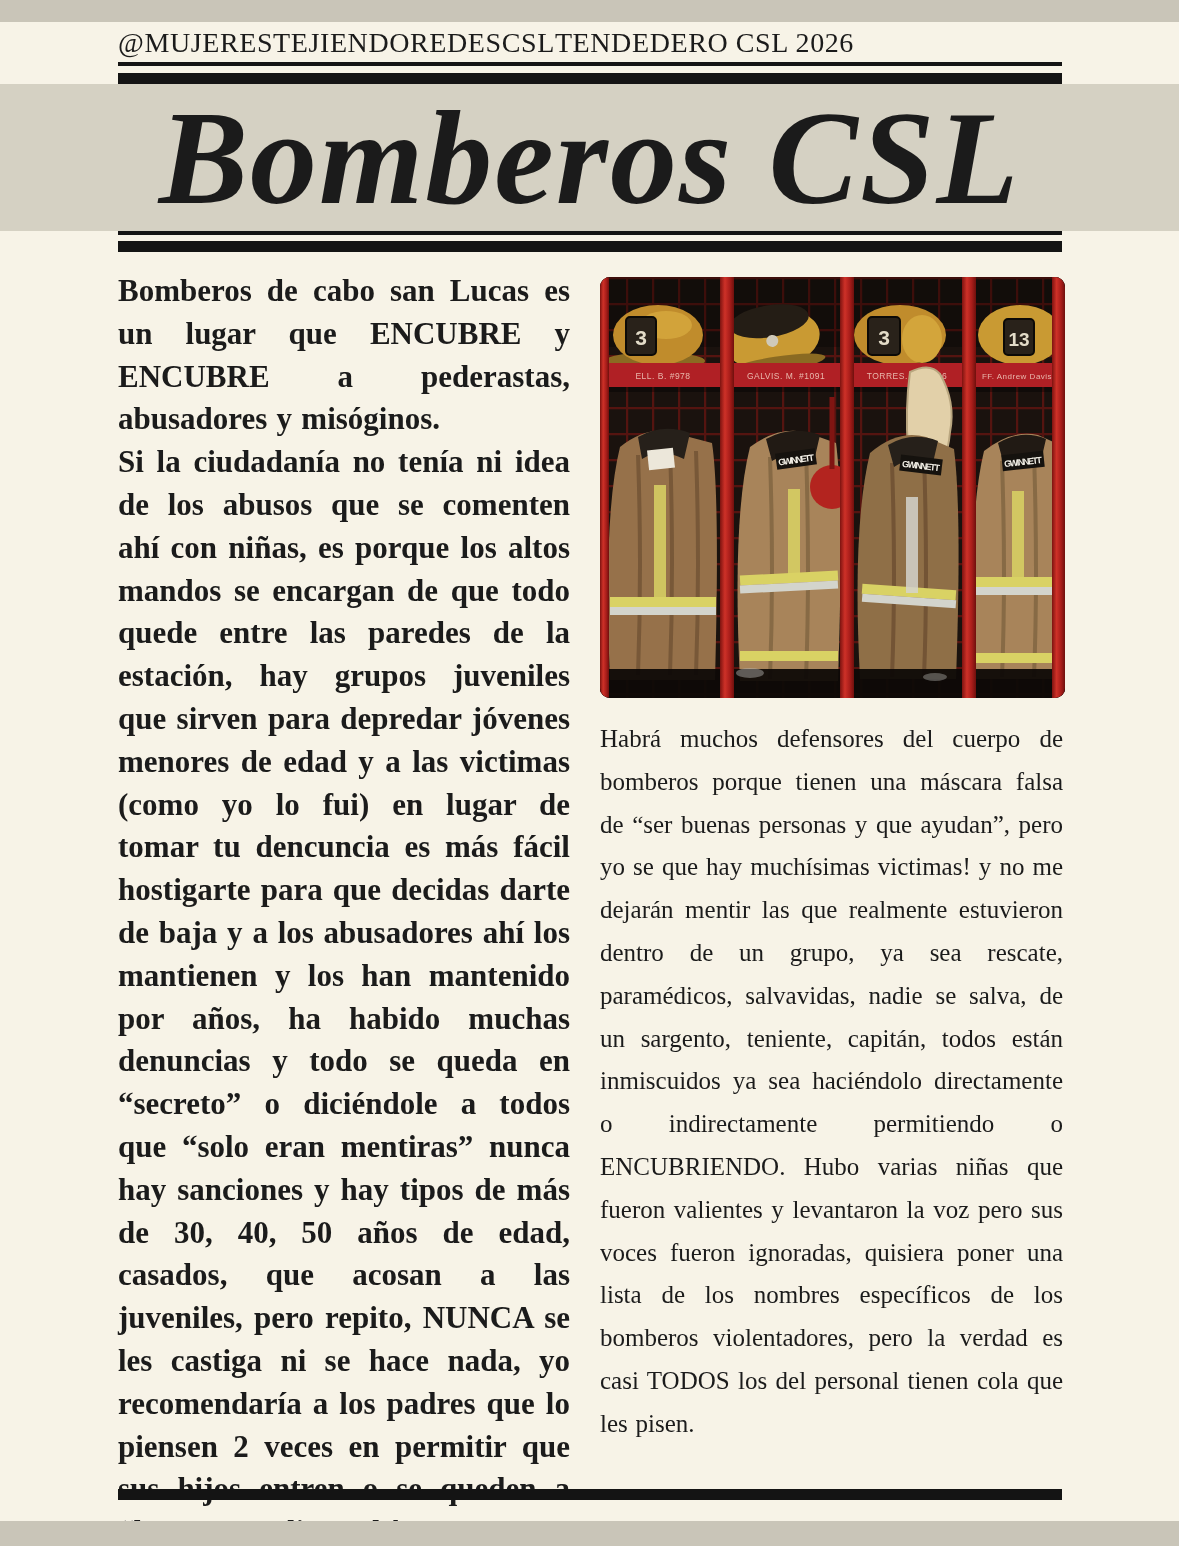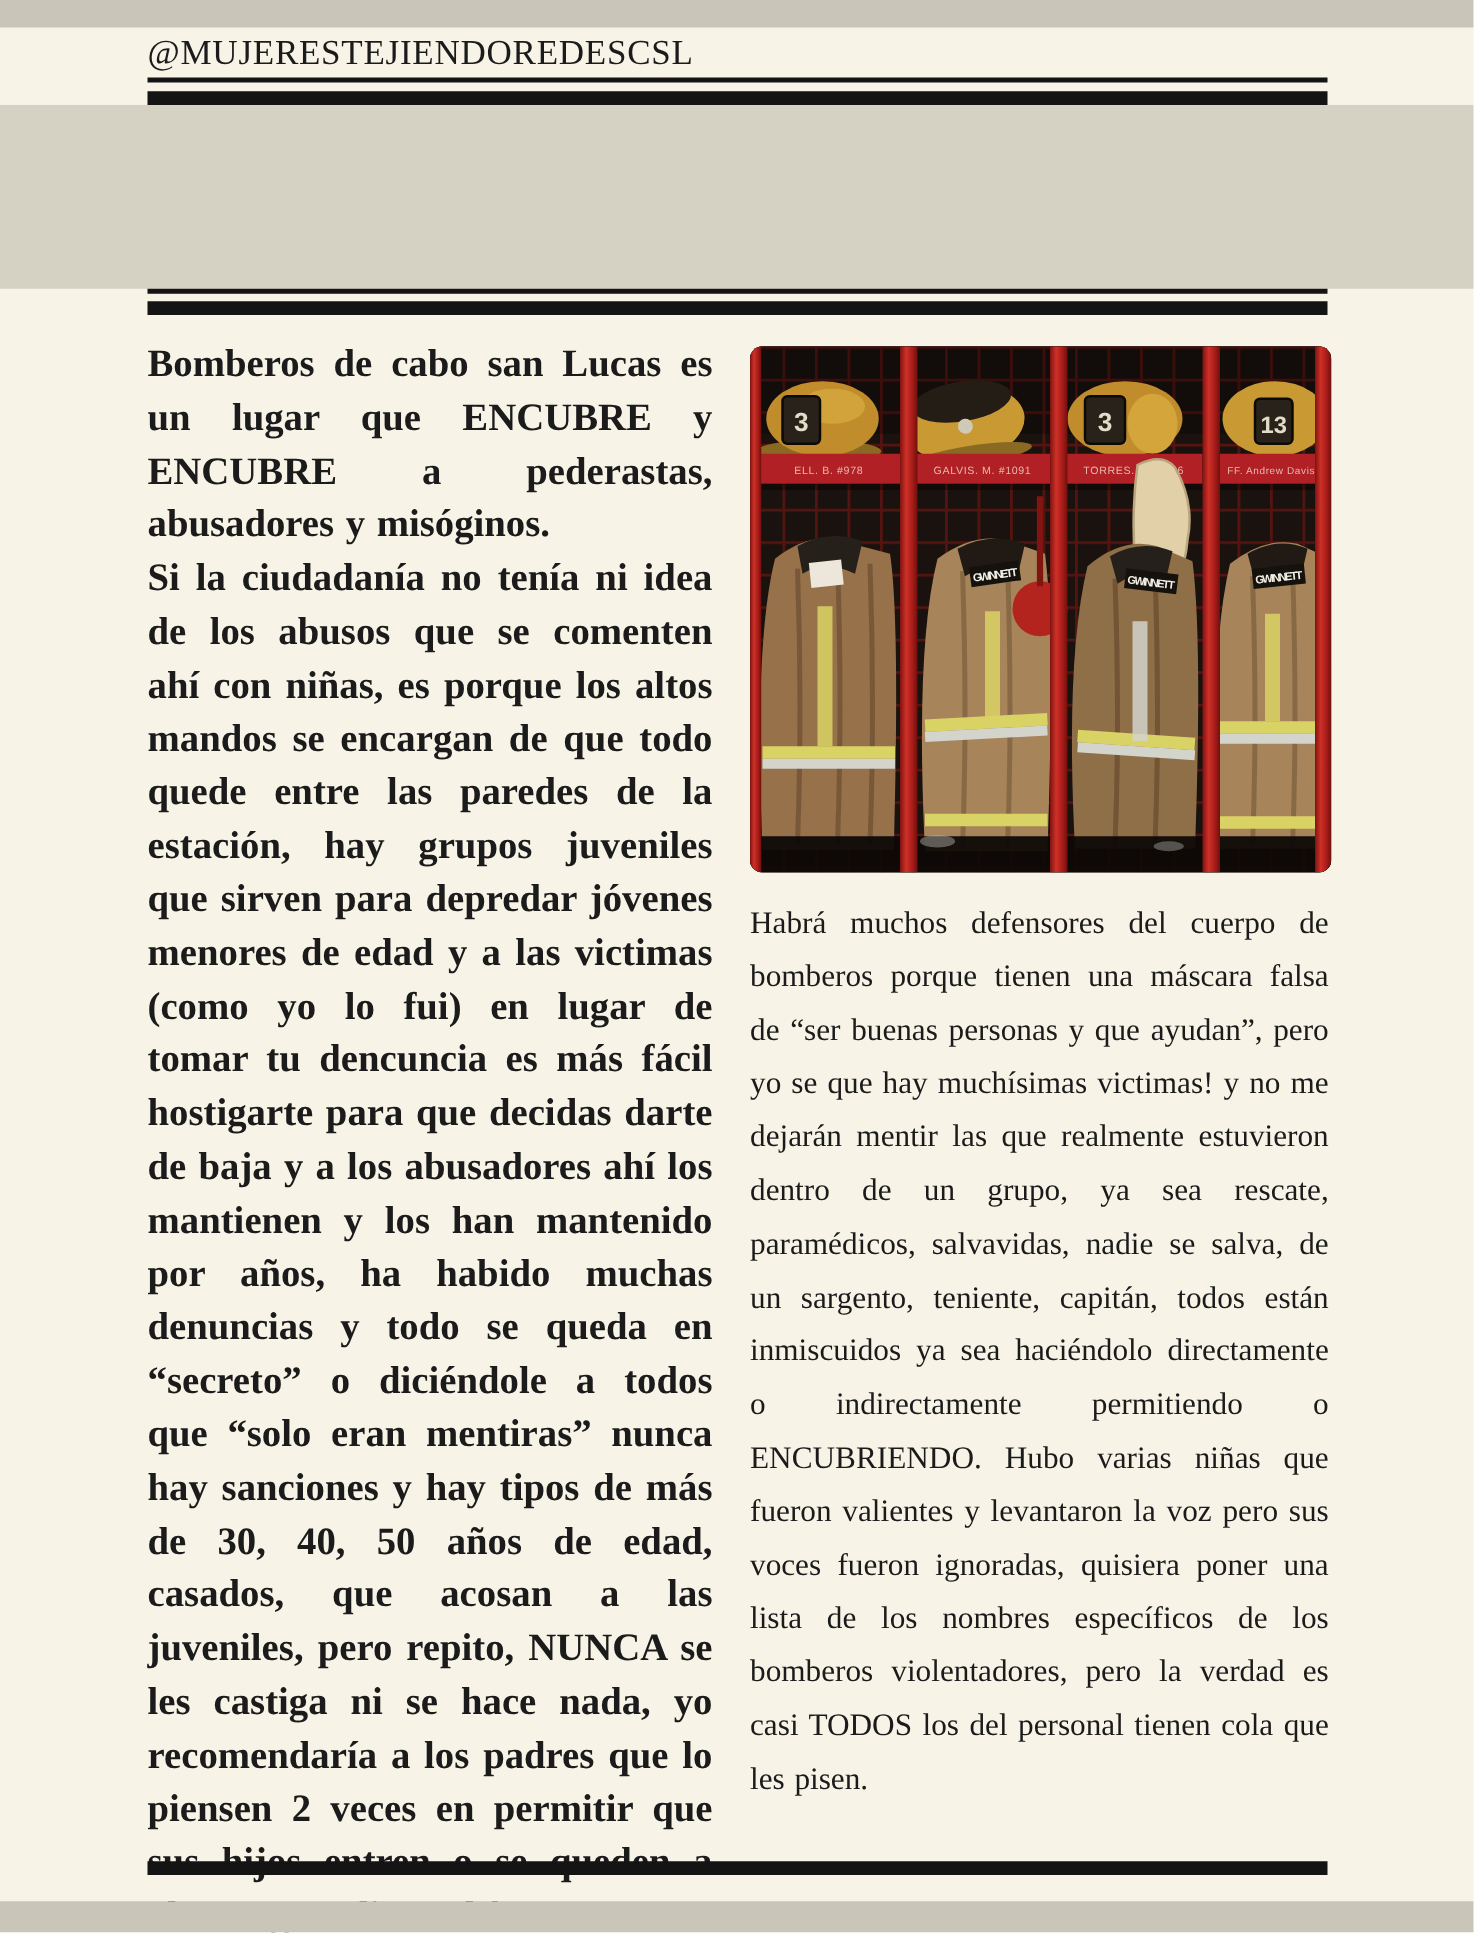--- a/index.html
+++ b/index.html
@@ -52,26 +52,28 @@
 </style>
 </head>
 <body>
 
 <div class="page">
 
   <div class="strip-top"></div>
 
   <div class="masthead">
     <span>@MUJERESTEJIENDOREDESCSL</span>
+    <span>TENDEDERO CSL 2026</span>
   </div>
 
   <div class="rule thin" id="r-thin-top"></div>
   <div class="rule thick" id="r-thick-top"></div>
 
   <div class="title-band"></div>
+  <div class="title">Bomberos CSL</div>
 
   <div class="rule thin" id="r-thin-bot"></div>
   <div class="rule thick" id="r-thick-bot"></div>
 
   <div class="col-left">
     <p>Bomberos de cabo san Lucas es un lugar que ENCUBRE y ENCUBRE a pederastas, abusadores y misóginos.</p>
     <p>Si la ciudadanía no tenía ni idea de los abusos que se comenten ahí con niñas, es porque los altos mandos se encargan de que todo quede entre las paredes de la estación, hay grupos juveniles que sirven para depredar jóvenes menores de edad y a las victimas (como yo lo fui) en lugar de tomar tu dencuncia es más fácil hostigarte para que decidas darte de baja y a los abusadores ahí los mantienen y los han mantenido por años, ha habido muchas denuncias y todo se queda en “secreto” o diciéndole a todos que “solo eran mentiras” nunca hay sanciones y hay tipos de más de 30, 40, 50 años de edad, casados, que acosan a las juveniles, pero repito, NUNCA se les castiga ni se hace nada, yo recomendaría a los padres que lo piensen 2 veces en permitir que sus hijos entren o se queden a “hacer guardias” ahí.</p>
   </div>
 
   <div class="col-right">

